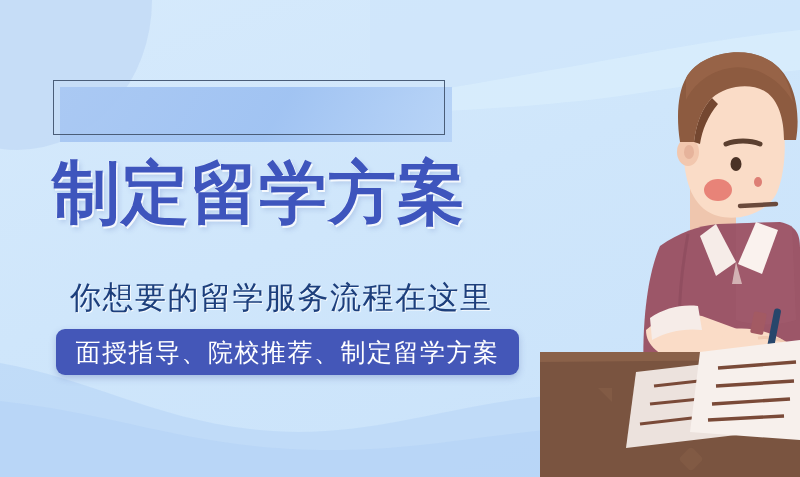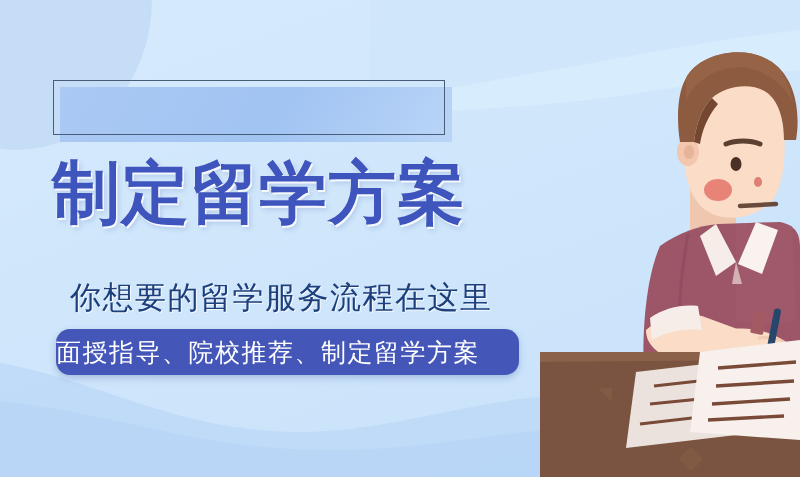--- a/index.html
+++ b/index.html
@@ -124,23 +124,23 @@
 
   .cta-pill {
     position: absolute;
     left: 56px;
     top: 329px;
     width: 463px;
     height: 46px;
     box-sizing: border-box;
     display: flex;
     align-items: center;
-    justify-content: flex-start;
+    justify-content: center;
     background: #4457b8;
-    border-radius: 14px;
+    border-radius: 9px;
     box-shadow: 0 3px 7px rgba(50,70,150,0.26);
   }
   .cta-pill-label {
     color: #ffffff;
     font-size: 25px;
     letter-spacing: 1.5px;
     font-weight: normal;
     white-space: nowrap;
   }
 

